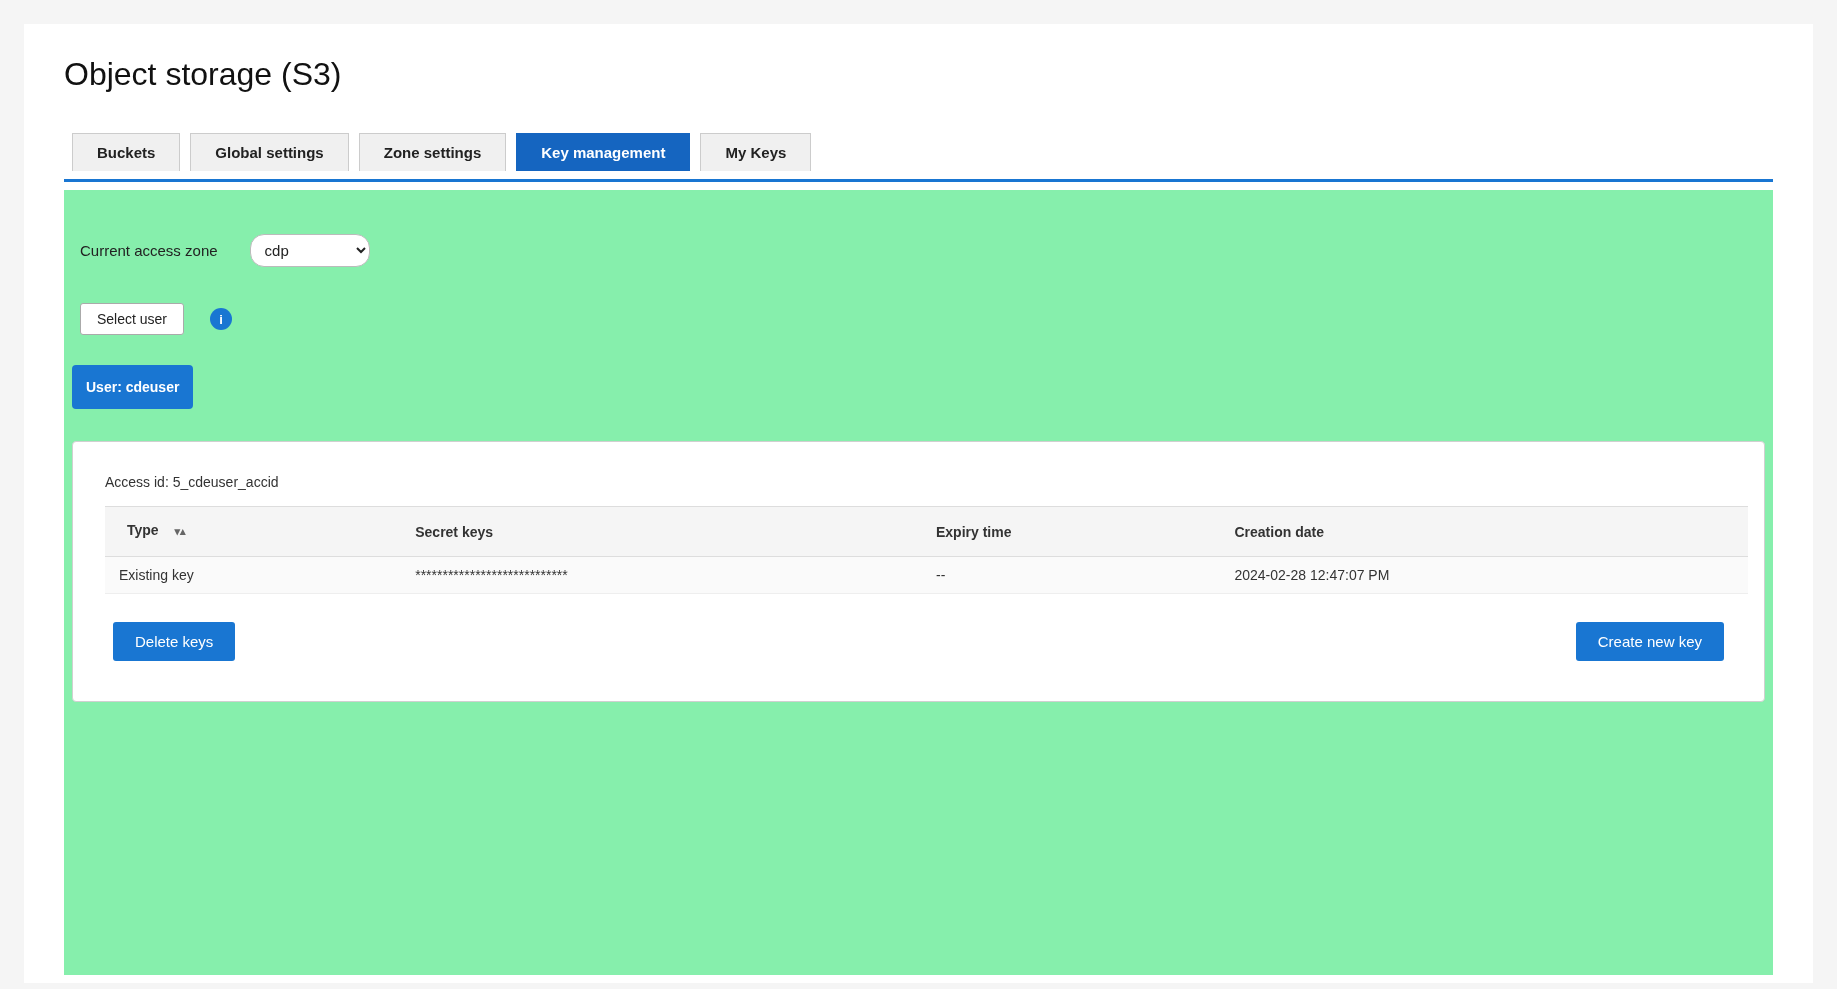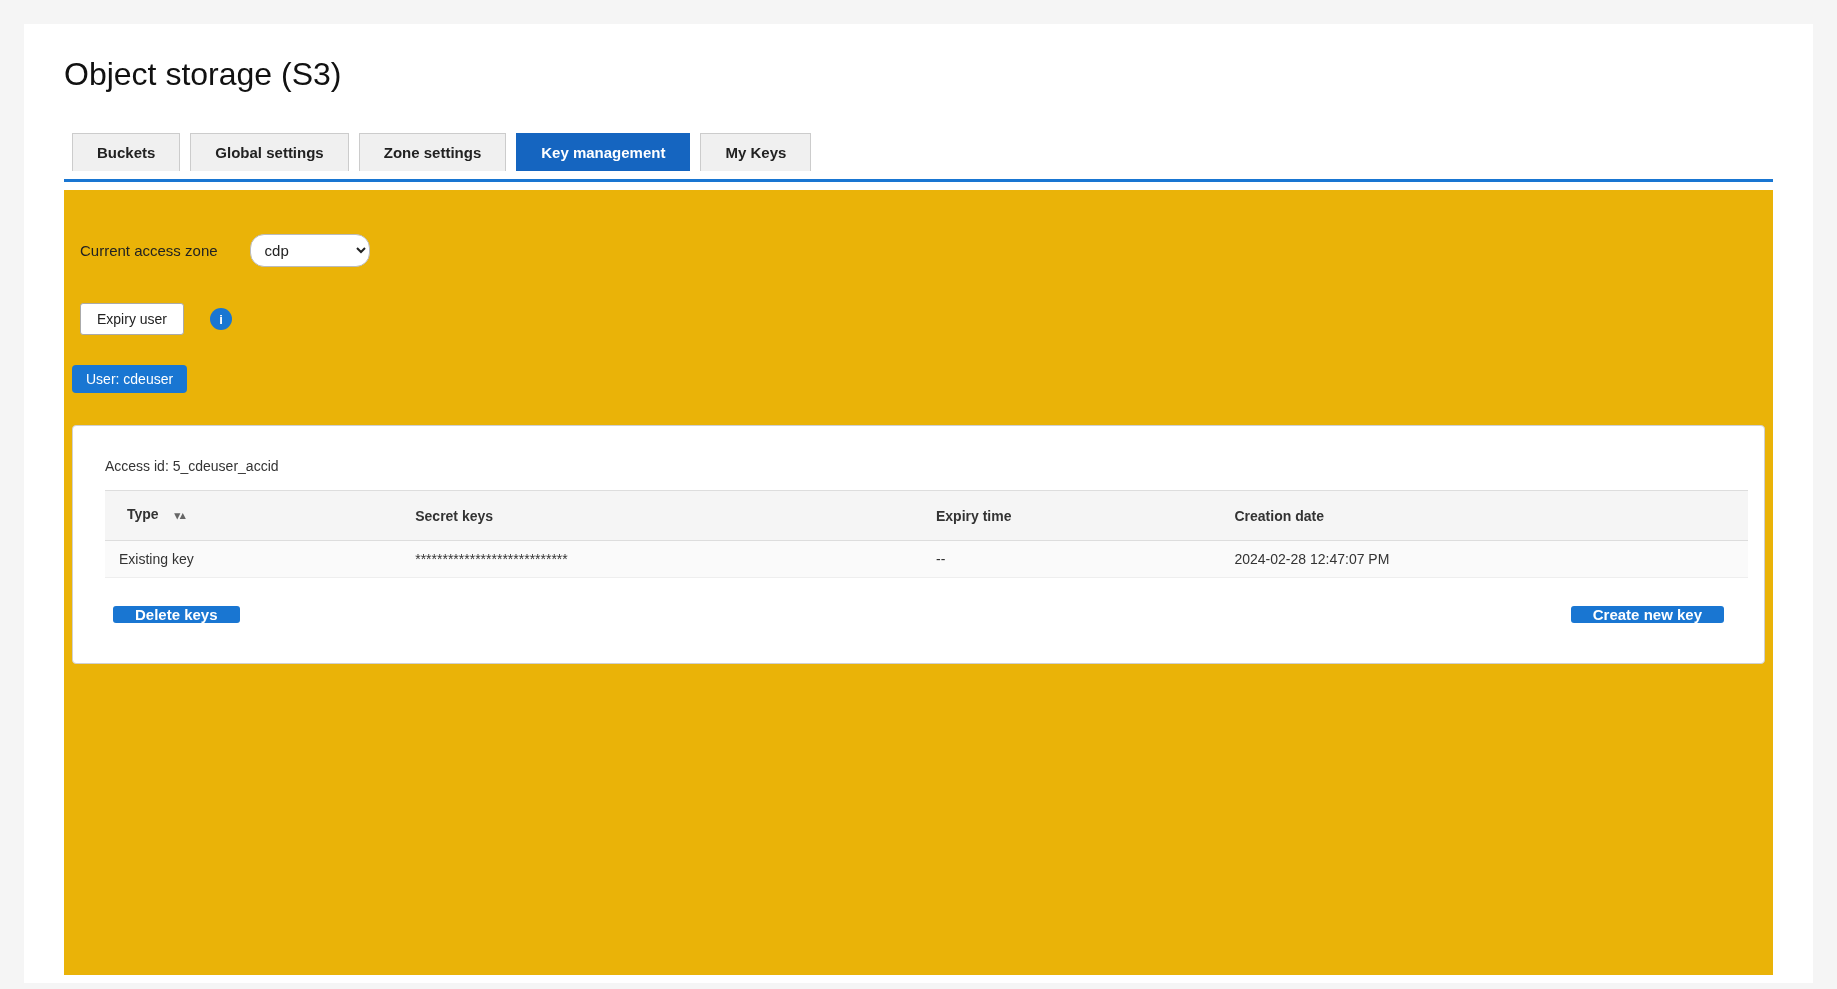--- a/index.html
+++ b/index.html
@@ -41,21 +41,21 @@
       color: #222;
       margin-right: 2px;
       user-select: none;
     }
     .tab.active {
       background: #1565c0;
       color: #fff;
       border-color: #1565c0;
     }
     .content-area {
-      background: #eab308;
+      background: #86efac;
       padding: 28px 0 0 0;
       flex: 1;
     }
     .zone-row {
       display: flex;
       align-items: center;
       gap: 16px;
       margin-bottom: 20px;
     }
     .zone-label {
@@ -99,23 +99,23 @@
       font-size: 13px;
       font-weight: bold;
       cursor: pointer;
       flex-shrink: 0;
     }
     .user-badge {
       display: inline-block;
       background: #1976d2;
       color: #fff;
       border-radius: 4px;
-      padding: 6px 14px;
-      font-size: 14px;
-      font-weight: 400;
+      padding: 14px 14px;
+      font-size: 14px;
+      font-weight: 700;
       margin-bottom: 24px;
     }
     .section-title {
       font-size: 22px;
       font-weight: 400;
       color: #111;
       margin-bottom: 18px;
     }
     .card {
       border: 1px solid #d0d0d0;
@@ -161,23 +161,23 @@
       display: flex;
       justify-content: space-between;
       align-items: center;
       margin-top: 20px;
     }
     .btn-primary {
       background: #1976d2;
       color: #fff;
       border: none;
       border-radius: 3px;
-      padding: 0 22px;
-      font-size: 15px;
-      font-weight: 700;
+      padding: 11px 22px;
+      font-size: 15px;
+      font-weight: 400;
       cursor: pointer;
     }
     .bottom-bar {
       height: 6px;
       background: #1976d2;
       width: 100%;
       margin-top: auto;
     }
   </style>
 </head>
@@ -199,21 +199,21 @@
     <div class="zone-row">
       <span class="zone-label">Current access zone</span>
       <select class="zone-select">
         <option>cdp</option>
         <option>default</option>
         <option>zone1</option>
       </select>
     </div>
 
     <div class="select-user-row">
-      <button class="select-user-btn">Expiry user</button>
+      <button class="select-user-btn">Select user</button>
       <span class="info-icon">i</span>
     </div>
 
     <div class="user-badge">User: cdeuser</div>
 
 
     <div class="card">
       <div class="access-id">Access id: 5_cdeuser_accid</div>
 
       <table>

